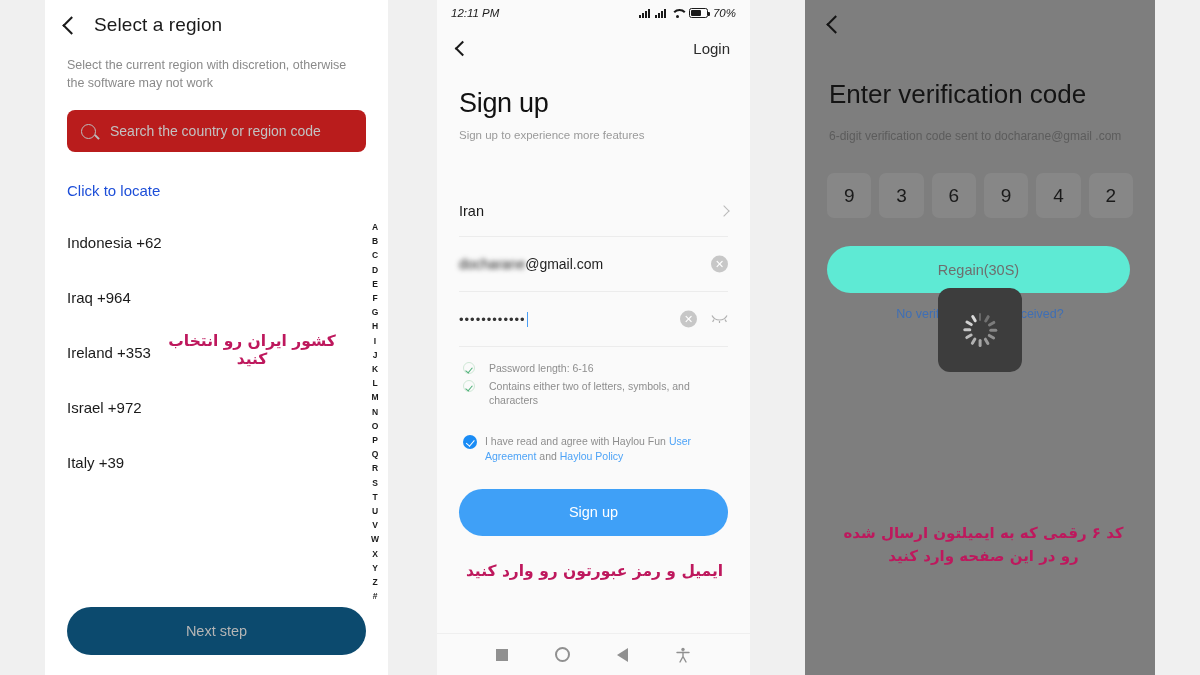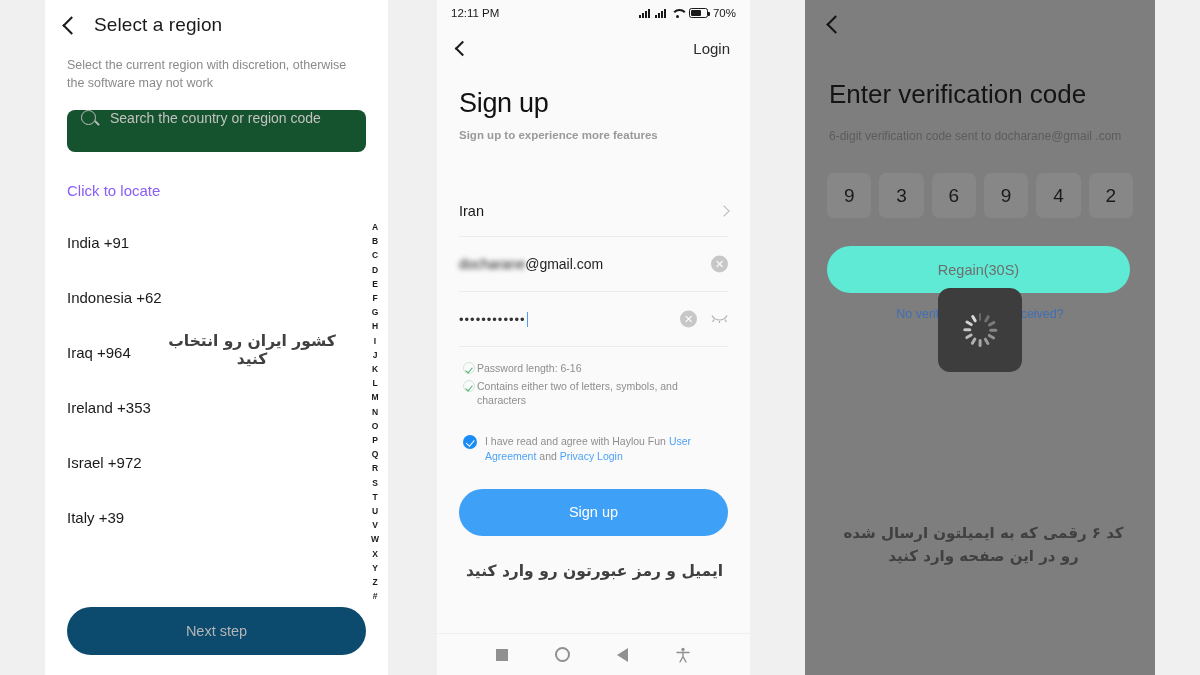--- a/index.html
+++ b/index.html
@@ -21,58 +21,58 @@
     width: 13px; height: 13px;
     border-left: 2px solid #1a1a1a; border-bottom: 2px solid #1a1a1a;
     transform: rotate(45deg); margin-right: 16px;
   }
   .p1-title { font-size: 19px; color: #1a1a1a; letter-spacing: .1px; }
   .p1-sub {
     margin: 20px 22px 0 22px; font-size: 12.5px; color: #8a8a8a;
     line-height: 1.45; max-width: 300px;
   }
   .search-box {
-    margin: 18px 22px 0 22px; height: 42px; background: #14532d;
-    border-radius: 8px; display: flex; padding: 0 14px;
+    margin: 18px 22px 0 22px; height: 42px; background: #b91c1c;
+    border-radius: 8px; display: flex; align-items: center; padding: 0 14px;
   }
   .mag { width: 15px; height: 15px; border: 1.8px solid #bdbdbd; border-radius: 50%;
          position: relative; flex: none; }
   .mag::after { content:""; position: absolute; width: 6px; height: 1.8px;
     background:#bdbdbd; right:-5px; bottom:0px; transform: rotate(45deg); }
   .search-ph { margin-left: 14px; font-size: 14px; color: #c2c2c2; }
-  .locate { margin: 30px 22px 0 22px; font-size: 15px; color: #8b5cf6; }
+  .locate { margin: 30px 22px 0 22px; font-size: 15px; color: #1d4ed8; }
   .country-list { margin-top: 16px; }
   .country-row {
     height: 55px; display: flex; align-items: center;
     padding: 0 22px; font-size: 15px; color: #1a1a1a;
   }
   .alpha-index {
     position: absolute; right: 5px; top: 220px; width: 16px;
     display: flex; flex-direction: column; align-items: center;
   }
   .alpha-index span { font-size: 8.5px; font-weight: bold; color: #1a1a1a; line-height: 14.2px; }
   .next-btn {
     position: absolute; left: 22px; bottom: 20px; width: 299px; height: 48px;
     background: #0c4a6e; border-radius: 24px; border: none;
     color: #b5b5b5; font-size: 14.5px; font-family: inherit;
   }
   .fa-note {
-    position: absolute; font-weight: bold; color: #404040; direction: rtl;
+    position: absolute; font-weight: bold; color: #be185d; direction: rtl;
     font-family: "DejaVu Sans", sans-serif; text-align: center;
   }
   .note1 { left: 152px; top: 332px; width: 200px; font-size: 15.5px; }
 
   
   .panel2 {
     position: absolute; left: 437px; top: 0; width: 313px; height: 675px;
     background: #fafafa; overflow: hidden;
   }
   .statusbar {
     height: 26px; display: flex; align-items: center; justify-content: space-between;
-    padding: 0 14px; font-size: 11.5px; color: #1a1a1a;
+    padding: 0 14px; font-size: 11.5px; color: #1a1a1a; font-style: italic;
   }
   .sb-right { display: flex; align-items: center; gap: 5px; }
   .bars { display: flex; align-items: flex-end; gap: 1px; height: 10px; }
   .bars i { display: block; width: 2px; background: #1a1a1a; }
   .bars i:nth-child(1){height:3px;} .bars i:nth-child(2){height:5px;}
   .bars i:nth-child(3){height:7px;} .bars i:nth-child(4){height:9px;}
   .wifi { width: 13px; height: 10px; position: relative; }
   .wifi::before {
     content:""; position:absolute; left:0; top:1px; width:13px; height:13px;
     border: 2px solid #1a1a1a; border-radius: 50%;
@@ -84,21 +84,21 @@
     position: relative; padding: 1px; }
   .batt::after { content:""; position:absolute; right:-3px; top:3px; width:1.5px; height:4px;
     background:#1a1a1a; border-radius:0 1px 1px 0; }
   .batt i { display:block; height:100%; width:70%; background:#1a1a1a; border-radius:1px; }
   .p2-nav { display:flex; align-items:center; justify-content: space-between;
     padding: 8px 20px 0 20px; height: 36px; }
   .p2-back { width: 11px; height: 11px; border-left: 2px solid #1a1a1a;
     border-bottom: 2px solid #1a1a1a; transform: rotate(45deg); }
   .login-link { font-size: 15px; color: #2b2b2b; }
   .p2-title { margin: 26px 22px 0 22px; font-size: 27px; color: #111; letter-spacing: -.3px; }
-  .p2-sub { margin: 10px 22px 0 22px; font-size: 11.5px; color: #9a9a9a; font-weight: bold; }
+  .p2-sub { margin: 10px 22px 0 22px; font-size: 11.5px; color: #9a9a9a; }
   .field { margin: 0 22px; position: relative; border-bottom: 1px solid #ececec; }
   .field-country { margin-top: 44px; height: 52px; display:flex; align-items:center;
     justify-content: space-between; }
   .field-country span.val { font-size: 14.5px; color: #1a1a1a; }
   .chev-r { width: 8px; height: 8px; border-top: 1.6px solid #b9b9b9;
     border-right: 1.6px solid #b9b9b9; transform: rotate(45deg); }
   .field-email { height: 55px; display:flex; align-items:center; }
   .email-val { font-size: 14px; color: #1f1f1f; }
   .email-val b { filter: blur(2.6px); font-weight: normal; }
   .clear-btn {
@@ -108,21 +108,21 @@
     color: #fff; font-size: 11px; line-height: 1;
   }
   .field-pass { height: 55px; display:flex; align-items:center; }
   .dots { font-size: 13px; letter-spacing: 1px; color: #333; }
   .caret { display: inline-block; width: 1.5px; height: 15px; background: #4a9ef5;
     vertical-align: -3px; margin-left: 1px; }
   .eye { position: absolute; right: 0; top: 50%; transform: translateY(-50%); width: 17px; height: 9px; }
   .eye svg { display: block; }
   .pw-clear { right: 31px; }
   .reqs { margin: 14px 26px 0 26px; }
-  .req { display: flex; align-items: flex-start; gap: 2px; margin-bottom: 4px; }
+  .req { display: flex; align-items: flex-start; gap: 14px; margin-bottom: 4px; }
   .req-check { width: 12px; height: 12px; border-radius: 50%; border: 1px solid #cfe8d6;
     flex: none; position: relative; margin-top: 1px; }
   .req-check::after { content:""; position:absolute; left:3px; top:2.5px; width:3px; height:6px;
     border-right: 1.4px solid #4caf77; border-bottom: 1.4px solid #4caf77; transform: rotate(40deg); }
   .req-txt { font-size: 10.5px; color: #8e8e8e; line-height: 1.35; }
   .agree { margin: 26px 26px 0 26px; display: flex; align-items: flex-start; gap: 8px; }
   .agree-box { width: 14px; height: 14px; border-radius: 50%; background: #1a8cf5; flex: none;
     position: relative; margin-top: 1px; }
   .agree-box::after { content:""; position:absolute; left:4.5px; top:3.5px; width:3.5px; height:6.5px;
     border-right: 1.6px solid #fff; border-bottom: 1.6px solid #fff; transform: rotate(40deg); }
@@ -187,23 +187,20 @@
     <div class="p1-sub">Select the current region with discretion, otherwise the software may not work</div>
 
     <div class="search-box">
       <div class="mag"></div>
       <div class="search-ph">Search the country or region code</div>
     </div>
 
     <div class="locate">Click to locate</div>
 
     <div class="country-list">
-      <div class="country-row">
-          <span>India +91</span>
-        </div>
       <div class="country-row">
           <span>Indonesia +62</span>
         </div>
       <div class="country-row">
           <span>Iraq +964</span>
         </div>
       <div class="country-row">
           <span>Ireland +353</span>
         </div>
       <div class="country-row">
@@ -309,21 +306,21 @@
         <span class="req-txt">Password length: 6-16</span>
       </div>
       <div class="req">
         <span class="req-check"></span>
         <span class="req-txt">Contains either two of letters, symbols, and characters</span>
       </div>
     </div>
 
     <div class="agree">
       <span class="agree-box"></span>
-      <span class="agree-txt"><span>I have read and agree with Haylou Fun </span><a href="#">User Agreement</a><span> and </span><a href="#">Privacy Login</a></span>
+      <span class="agree-txt"><span>I have read and agree with Haylou Fun </span><a href="#">User Agreement</a><span> and </span><a href="#">Haylou Policy</a></span>
     </div>
 
     <button class="signup-btn">Sign up</button>
 
     <div class="navbar">
       <span class="nav-sq"></span>
       <span class="nav-circ"></span>
       <span class="nav-tri"></span>
       <span class="nav-acc">
         <svg width="16" height="16" viewBox="0 0 16 16">

